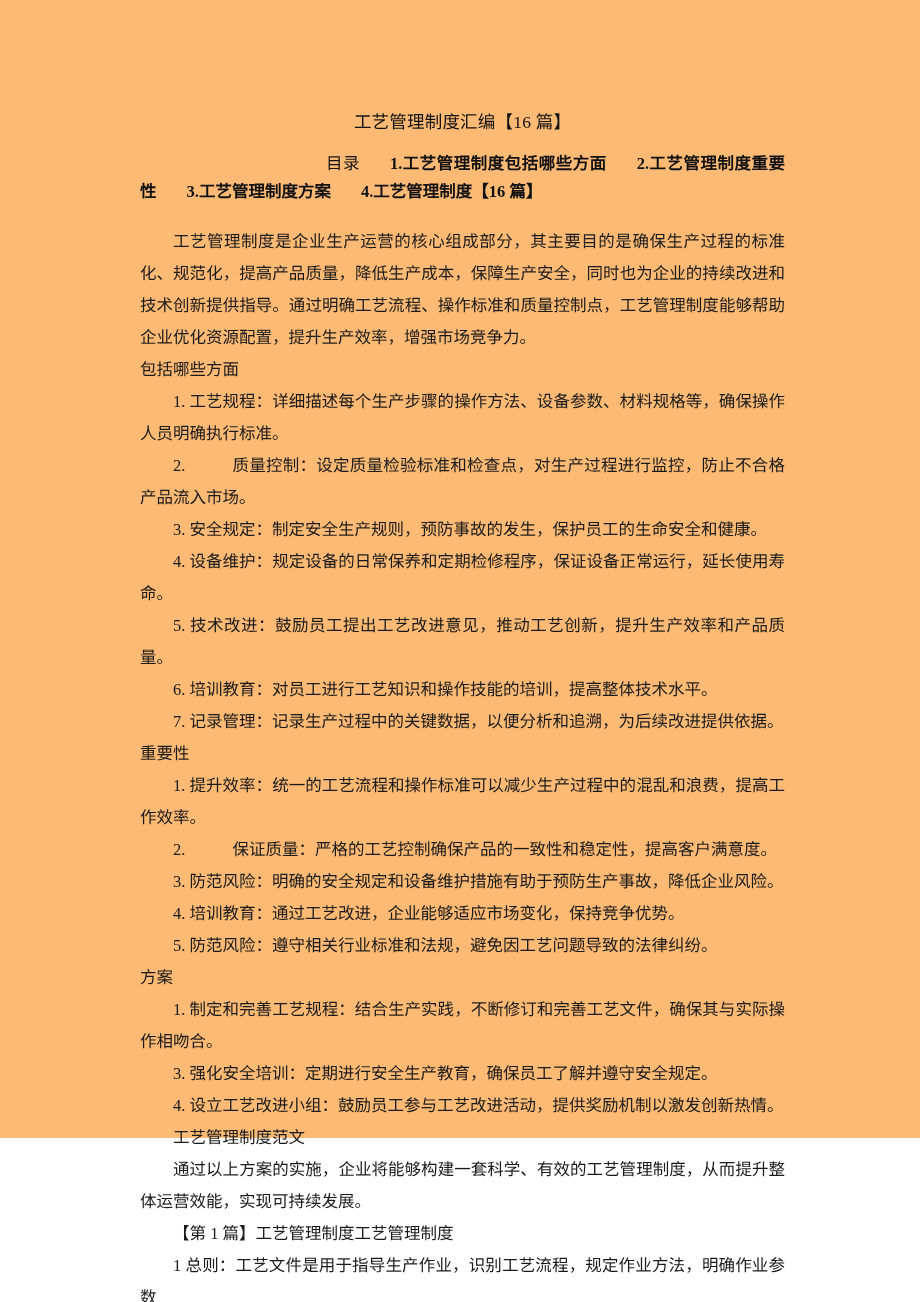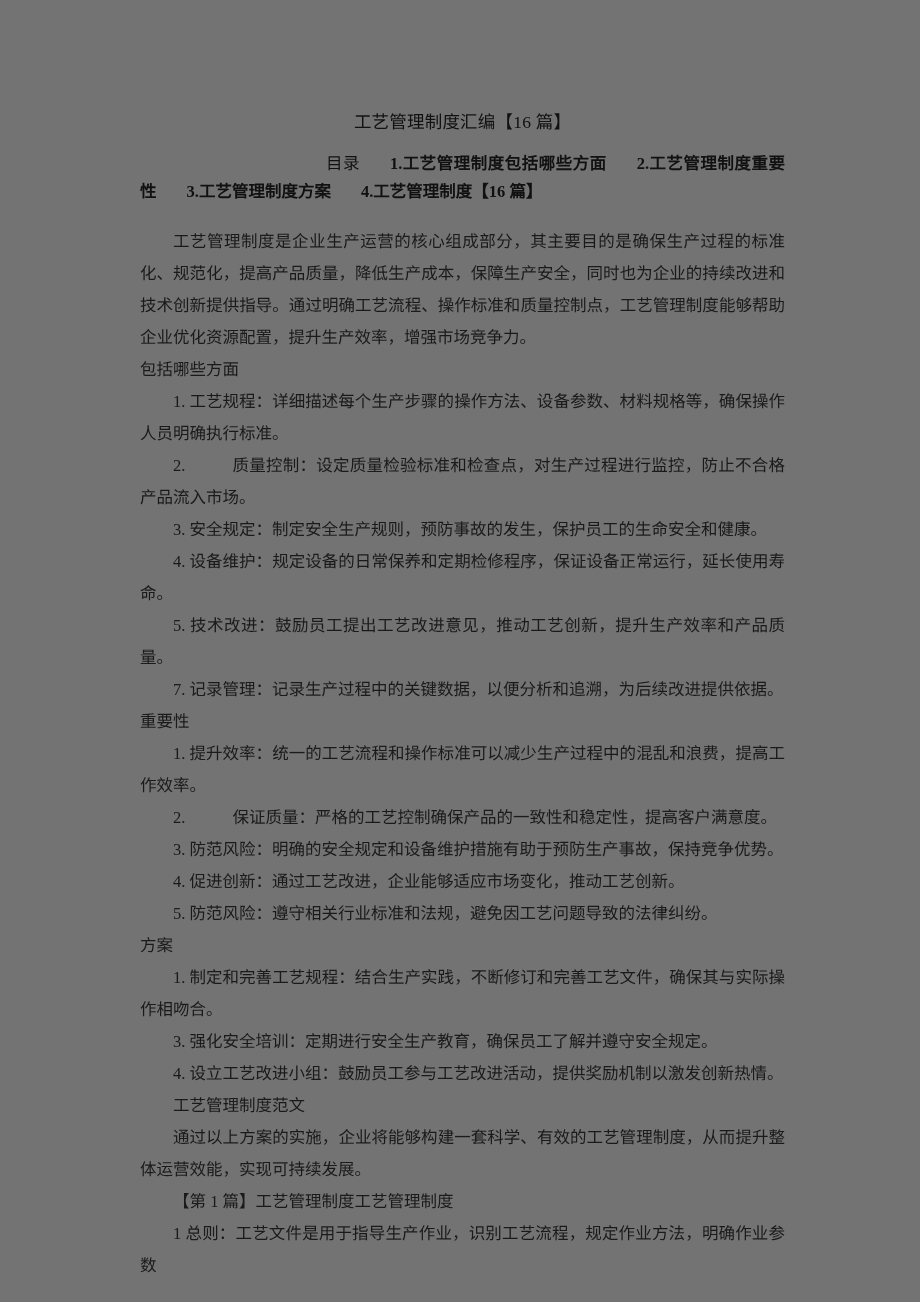--- a/index.html
+++ b/index.html
@@ -13,24 +13,24 @@
     height: 1302px;
     overflow: hidden;
     font-family: "Liberation Serif", "DejaVu Serif", serif;
     color: #1a1a1a;
     -webkit-font-smoothing: antialiased;
   }
 
   #page {
     position: relative;
     width: 920px;
-    height: 1302px;
+    height: 1138px;
     box-sizing: border-box;
     padding: 108px 135px 0 140px;
-    background: #737373;
+    background: #fdba74;
   }
 
   
   .doc-title {
     text-align: center;
     font-size: 17.5px;
     line-height: 28px;
     font-weight: 400;
     margin: 0 0 14px 0;
     letter-spacing: 0.2px;
@@ -98,26 +98,27 @@
 
   <p class="para indent2">工艺管理制度是企业生产运营的核心组成部分，其主要目的是确保生产过程的标准化、规范化，提高产品质量，降低生产成本，保障生产安全，同时也为企业的持续改进和技术创新提供指导。通过明确工艺流程、操作标准和质量控制点，工艺管理制度能够帮助企业优化资源配置，提升生产效率，增强市场竞争力。</p>
 
   <div id="sections">
       <p class="para flush">包括哪些方面</p>
       <p class="para listitem"><span>1.</span><span class="numgap-sm">&nbsp;</span><span>工艺规程：详细描述每个生产步骤的操作方法、设备参数、材料规格等，确保操作人员明确执行标准。</span></p>
       <p class="para listitem"><span>2.</span><span class="numgap">&nbsp;</span><span>质量控制：设定质量检验标准和检查点，对生产过程进行监控，防止不合格产品流入市场。</span></p>
       <p class="para listitem"><span>3.</span><span class="numgap-sm">&nbsp;</span><span>安全规定：制定安全生产规则，预防事故的发生，保护员工的生命安全和健康。</span></p>
       <p class="para listitem"><span>4.</span><span class="numgap-sm">&nbsp;</span><span>设备维护：规定设备的日常保养和定期检修程序，保证设备正常运行，延长使用寿命。</span></p>
       <p class="para listitem"><span>5.</span><span class="numgap-sm">&nbsp;</span><span>技术改进：鼓励员工提出工艺改进意见，推动工艺创新，提升生产效率和产品质量。</span></p>
+      <p class="para listitem"><span>6.</span><span class="numgap-sm">&nbsp;</span><span>培训教育：对员工进行工艺知识和操作技能的培训，提高整体技术水平。</span></p>
       <p class="para listitem"><span>7.</span><span class="numgap-sm">&nbsp;</span><span>记录管理：记录生产过程中的关键数据，以便分析和追溯，为后续改进提供依据。</span></p>
       <p class="para flush">重要性</p>
       <p class="para listitem"><span>1.</span><span class="numgap-sm">&nbsp;</span><span>提升效率：统一的工艺流程和操作标准可以减少生产过程中的混乱和浪费，提高工作效率。</span></p>
       <p class="para listitem"><span>2.</span><span class="numgap">&nbsp;</span><span>保证质量：严格的工艺控制确保产品的一致性和稳定性，提高客户满意度。</span></p>
-      <p class="para listitem"><span>3.</span><span class="numgap-sm">&nbsp;</span><span>防范风险：明确的安全规定和设备维护措施有助于预防生产事故，保持竞争优势。</span></p>
-      <p class="para listitem"><span>4.</span><span class="numgap-sm">&nbsp;</span><span>促进创新：通过工艺改进，企业能够适应市场变化，推动工艺创新。</span></p>
+      <p class="para listitem"><span>3.</span><span class="numgap-sm">&nbsp;</span><span>防范风险：明确的安全规定和设备维护措施有助于预防生产事故，降低企业风险。</span></p>
+      <p class="para listitem"><span>4.</span><span class="numgap-sm">&nbsp;</span><span>培训教育：通过工艺改进，企业能够适应市场变化，保持竞争优势。</span></p>
       <p class="para listitem"><span>5.</span><span class="numgap-sm">&nbsp;</span><span>防范风险：遵守相关行业标准和法规，避免因工艺问题导致的法律纠纷。</span></p>
       <p class="para flush">方案</p>
       <p class="para listitem"><span>1.</span><span class="numgap-sm">&nbsp;</span><span>制定和完善工艺规程：结合生产实践，不断修订和完善工艺文件，确保其与实际操作相吻合。</span></p>
       <p class="para listitem"><span>3.</span><span class="numgap-sm">&nbsp;</span><span>强化安全培训：定期进行安全生产教育，确保员工了解并遵守安全规定。</span></p>
       <p class="para listitem"><span>4.</span><span class="numgap-sm">&nbsp;</span><span>设立工艺改进小组：鼓励员工参与工艺改进活动，提供奖励机制以激发创新热情。</span></p>
     </div>
 
   <p class="para indent2">工艺管理制度范文</p>
 
   <p class="para indent2">通过以上方案的实施，企业将能够构建一套科学、有效的工艺管理制度，从而提升整体运营效能，实现可持续发展。</p>

